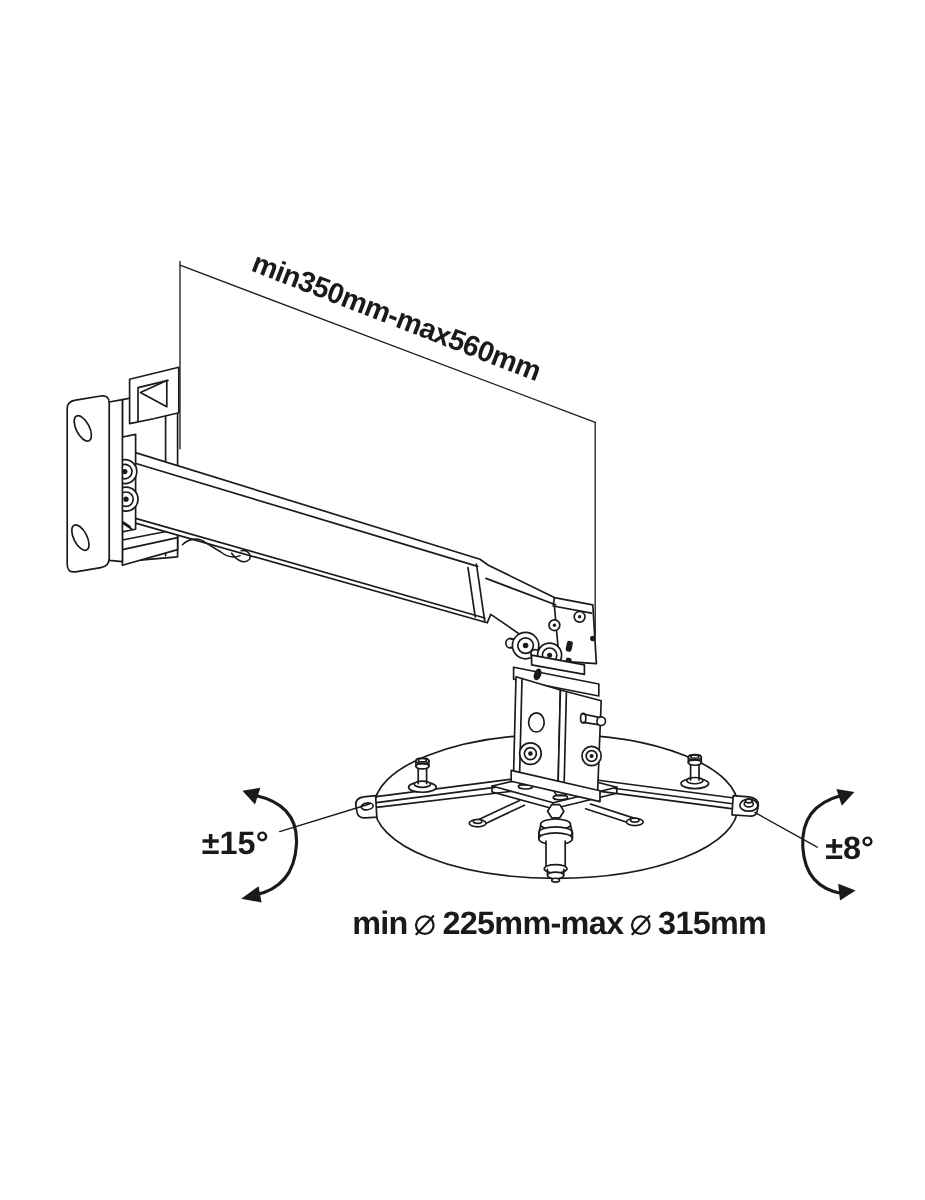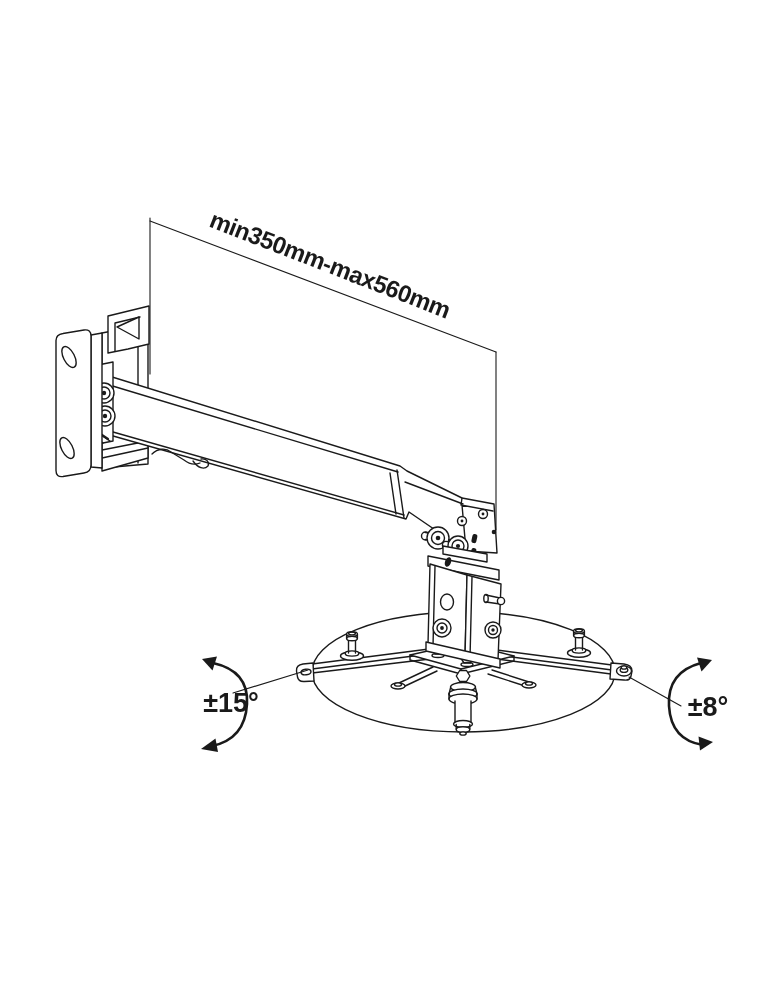--- a/index.html
+++ b/index.html
@@ -33,21 +33,20 @@
     top: 265px;
     font-size: 24px;
     letter-spacing: -0.5px;
     transform: translate(-50%, -50%) rotate(21.2deg);
   }
   .lbl-tilt-left {
     left: 196px;
     top: 703px;
     font-size: 27px;
     transform: translate(-50%, -50%);
-    margin-left: 35px;
   }
   .lbl-tilt-right {
     left: 708px;
     top: 707px;
     font-size: 27px;
     transform: translate(-50%, -50%);
   }
   .lbl-diameter {
     left: 466px;
     top: 770px;
@@ -250,14 +249,27 @@
       <polygon points="713,742 698.5,736.5 700,750.5" fill="#1a1a1a" stroke="none"></polygon>
     </g>
   </svg>
 
   <div class="lbl lbl-arm">min350mm-max560mm</div>
 
   <div class="lbl lbl-tilt-left">±15°</div>
 
   <div class="lbl lbl-tilt-right">±8°</div>
 
+  <div class="lbl lbl-diameter">
+    <span>min</span>
+    <svg class="dia-icon" width="21" height="21" viewBox="0 0 21 21">
+      <circle cx="10.5" cy="10.5" r="7.3" fill="none" stroke="#1a1a1a" stroke-width="1.9"></circle>
+      <line x1="3.5" y1="18" x2="17.5" y2="3" stroke="#1a1a1a" stroke-width="1.9" stroke-linecap="round"></line>
+    </svg>
+    <span>225mm-max</span>
+    <svg class="dia-icon" width="21" height="21" viewBox="0 0 21 21">
+      <circle cx="10.5" cy="10.5" r="7.3" fill="none" stroke="#1a1a1a" stroke-width="1.9"></circle>
+      <line x1="3.5" y1="18" x2="17.5" y2="3" stroke="#1a1a1a" stroke-width="1.9" stroke-linecap="round"></line>
+    </svg>
+    <span>315mm</span>
+  </div>
 
 </div>
 
 </body></html>

